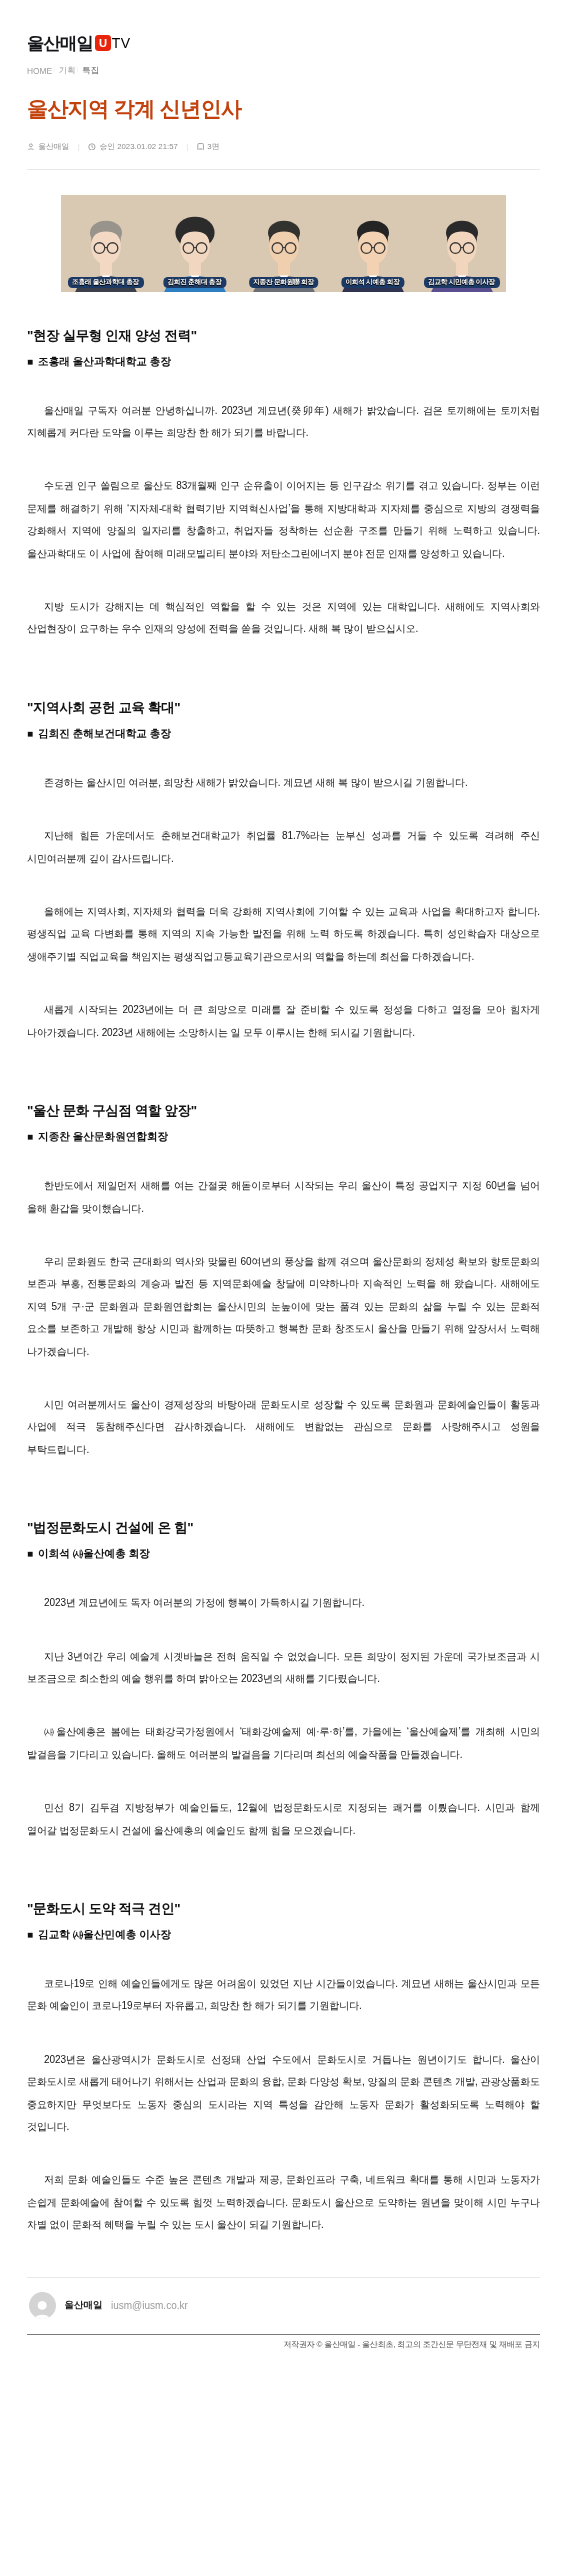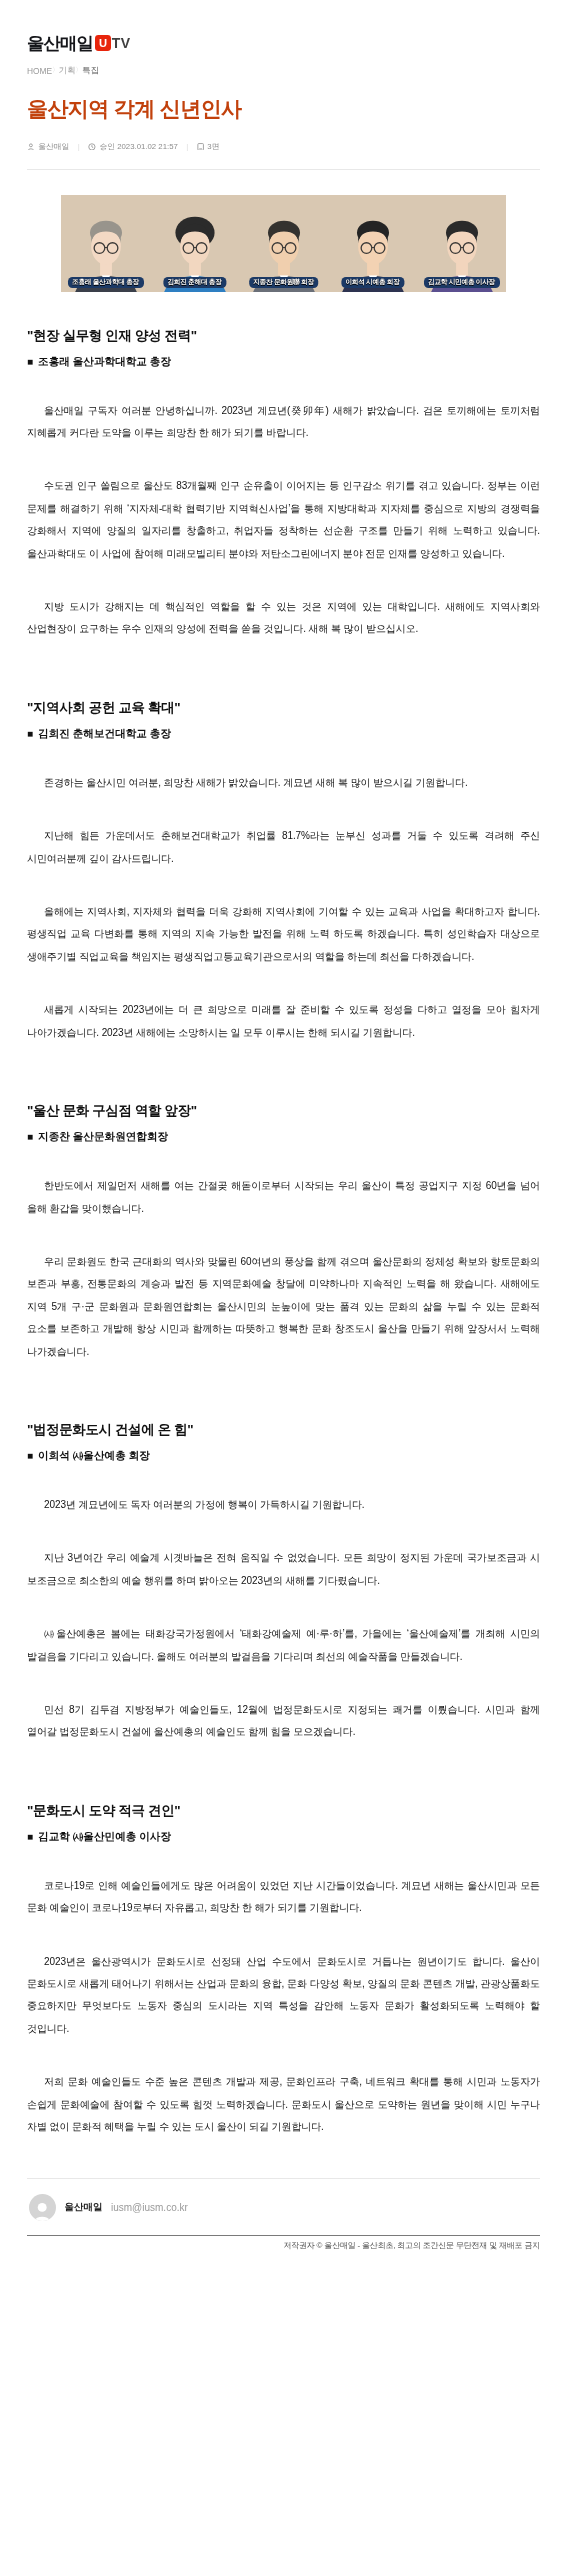--- a/index.html
+++ b/index.html
@@ -9,21 +9,21 @@
     -webkit-font-smoothing:antialiased;
   }
   .page{padding:31px 27px 0;box-sizing:border-box;}
 
   
   .logo{display:flex;align-items:center;cursor:pointer;}
   .logo-main{font-size:17.3px;font-weight:900;color:#15161a;letter-spacing:-0.8px;}
   .logo-badge{display:inline-flex;width:16px;height:16px;background:#e8250c;color:#fff;
     border-radius:3.4px;align-items:center;justify-content:center;font-weight:900;font-size:11.2px;
     margin:0 0.6px 0 2.2px;}
-  .logo-tv{font-size:14px;font-weight:700;color:#404040;letter-spacing:0.6px;}
+  .logo-tv{font-size:14px;font-weight:400;color:#000000;letter-spacing:0.6px;}
 
   .breadcrumb{margin-top:10px;font-size:8.4px;color:#9a9a9a;display:flex;align-items:center;gap:0;}
   .crumb{cursor:pointer;}
   .crumb:last-child{color:#555;}
   .crumb-sep{color:#cfcfcf;font-size:6.7px;}
 
   
   .title{margin:19px 0 0;font-size:21px;font-weight:800;color:#c2410c;letter-spacing:-0.6px;}
   .meta{margin-top:18px;display:flex;align-items:center;font-size:7.8px;color:#8d8d8d;gap:8.4px;}
   .meta-item{display:flex;align-items:center;gap:3.4px;}
@@ -213,20 +213,21 @@
 
   <section class="section">
     <h2 class="section-heading">"울산 문화 구심점 역할 앞장"</h2>
     <div class="speaker">
       <span class="bullet">■</span>
       <span class="speaker-name">지종찬 울산문화원연합회장</span>
     </div>
     <div class="paragraphs">
           <p>한반도에서 제일먼저 새해를 여는 간절곶 해돋이로부터 시작되는 우리 울산이 특정 공업지구 지정 60년을 넘어 올해 환갑을 맞이했습니다.</p>
           <p>우리 문화원도 한국 근대화의 역사와 맞물린 60여년의 풍상을 함께 겪으며 울산문화의 정체성 확보와 향토문화의 보존과 부흥, 전통문화의 계승과 발전 등 지역문화예술 창달에 미약하나마 지속적인 노력을 해 왔습니다. 새해에도 지역 5개 구·군 문화원과 문화원연합회는 울산시민의 눈높이에 맞는 품격 있는 문화의 삶을 누릴 수 있는 문화적 요소를 보존하고 개발해 항상 시민과 함께하는 따뜻하고 행복한 문화 창조도시 울산을 만들기 위해 앞장서서 노력해 나가겠습니다.</p>
+          <p>시민 여러분께서도 울산이 경제성장의 바탕아래 문화도시로 성장할 수 있도록 문화원과 문화예술인들이 활동과 사업에 적극 동참해주신다면 감사하겠습니다. 새해에도 변함없는 관심으로 문화를 사랑해주시고 성원을 부탁드립니다.</p>
         </div>
   </section>
 
   <section class="section">
     <h2 class="section-heading">"법정문화도시 건설에 온 힘"</h2>
     <div class="speaker">
       <span class="bullet">■</span>
       <span class="speaker-name">이희석 ㈔울산예총 회장</span>
     </div>
     <div class="paragraphs">

